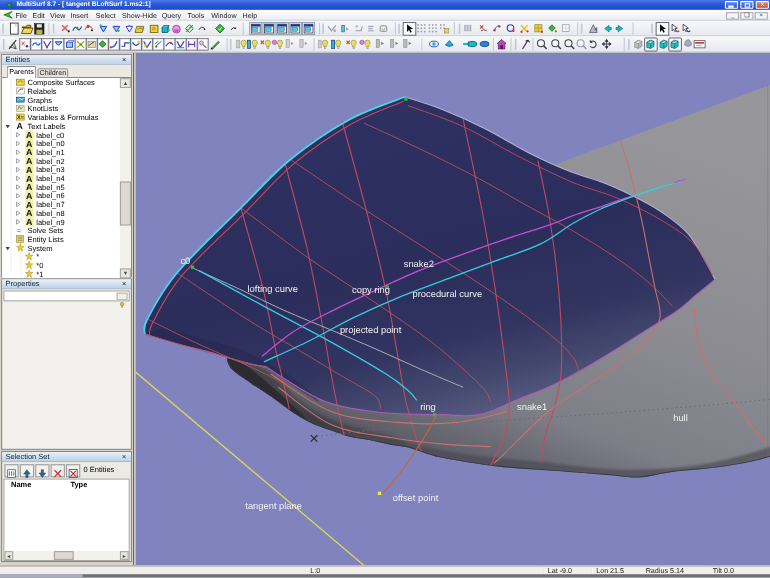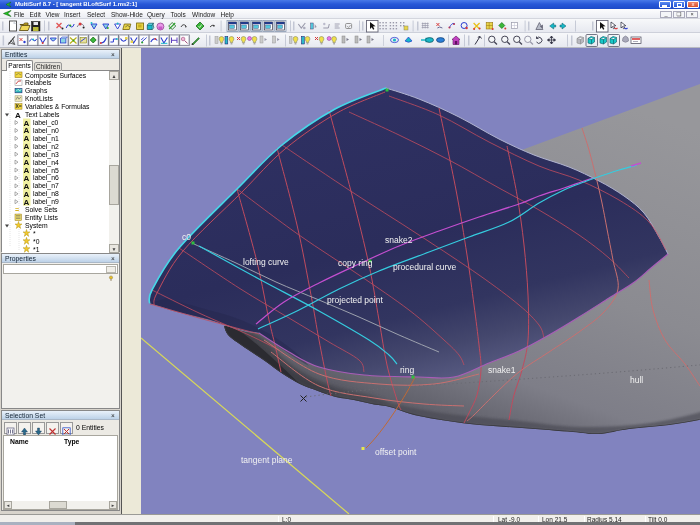--- a/index.html
+++ b/index.html
@@ -731,21 +731,21 @@
 <span class="abs" style="left:60px;top:2px;font-size:6.8px;font-weight:bold;color:#000">Type</span>
 <div class="abs" style="left:0px;bottom:0px;width:113px;height:8px;background:#f2f1ed">
 <div class="abs" style="left:0;top:0;width:8px;height:8px;background:#e8e6e0;border:1px solid #a8a69e;font-size:4.5px;text-align:center;line-height:7px;color:#444">◄</div>
 <div class="abs" style="right:0;top:0;width:8px;height:8px;background:#e8e6e0;border:1px solid #a8a69e;font-size:4.5px;text-align:center;line-height:7px;color:#444">►</div>
 <div class="abs" style="left:45px;top:0;width:18px;height:8px;background:#dcdad2;border:1px solid #a8a69e"></div>
 </div>
       </div>
     </div>
   </div>
 <div class="abs" style="left:121px;top:48px;width:579px;height:466px;border-left:1px solid #555;overflow:hidden">
-    <div class="abs" style="left:19px;top:0;width:494px;height:466px">
+    <div class="abs" style="left:1px;top:0;width:494px;height:466px">
       <svg width="578" height="466" viewBox="0 0 578 466" style="position:absolute;left:0;top:0">
         <defs>
 <linearGradient id="hullg" x1="0.75" y1="0.05" x2="0.3" y2="0.95">
  <stop offset="0" stop-color="#97979b"></stop>
             <stop offset="0.5" stop-color="#8b8b91"></stop>
  <stop offset="0.78" stop-color="#7e7e88"></stop>
             <stop offset="0.93" stop-color="#62626c"></stop>
  <stop offset="1" stop-color="#52525c"></stop>
           </linearGradient>
 <linearGradient id="blueg" x1="0.15" y1="0.05" x2="0.58" y2="1">

